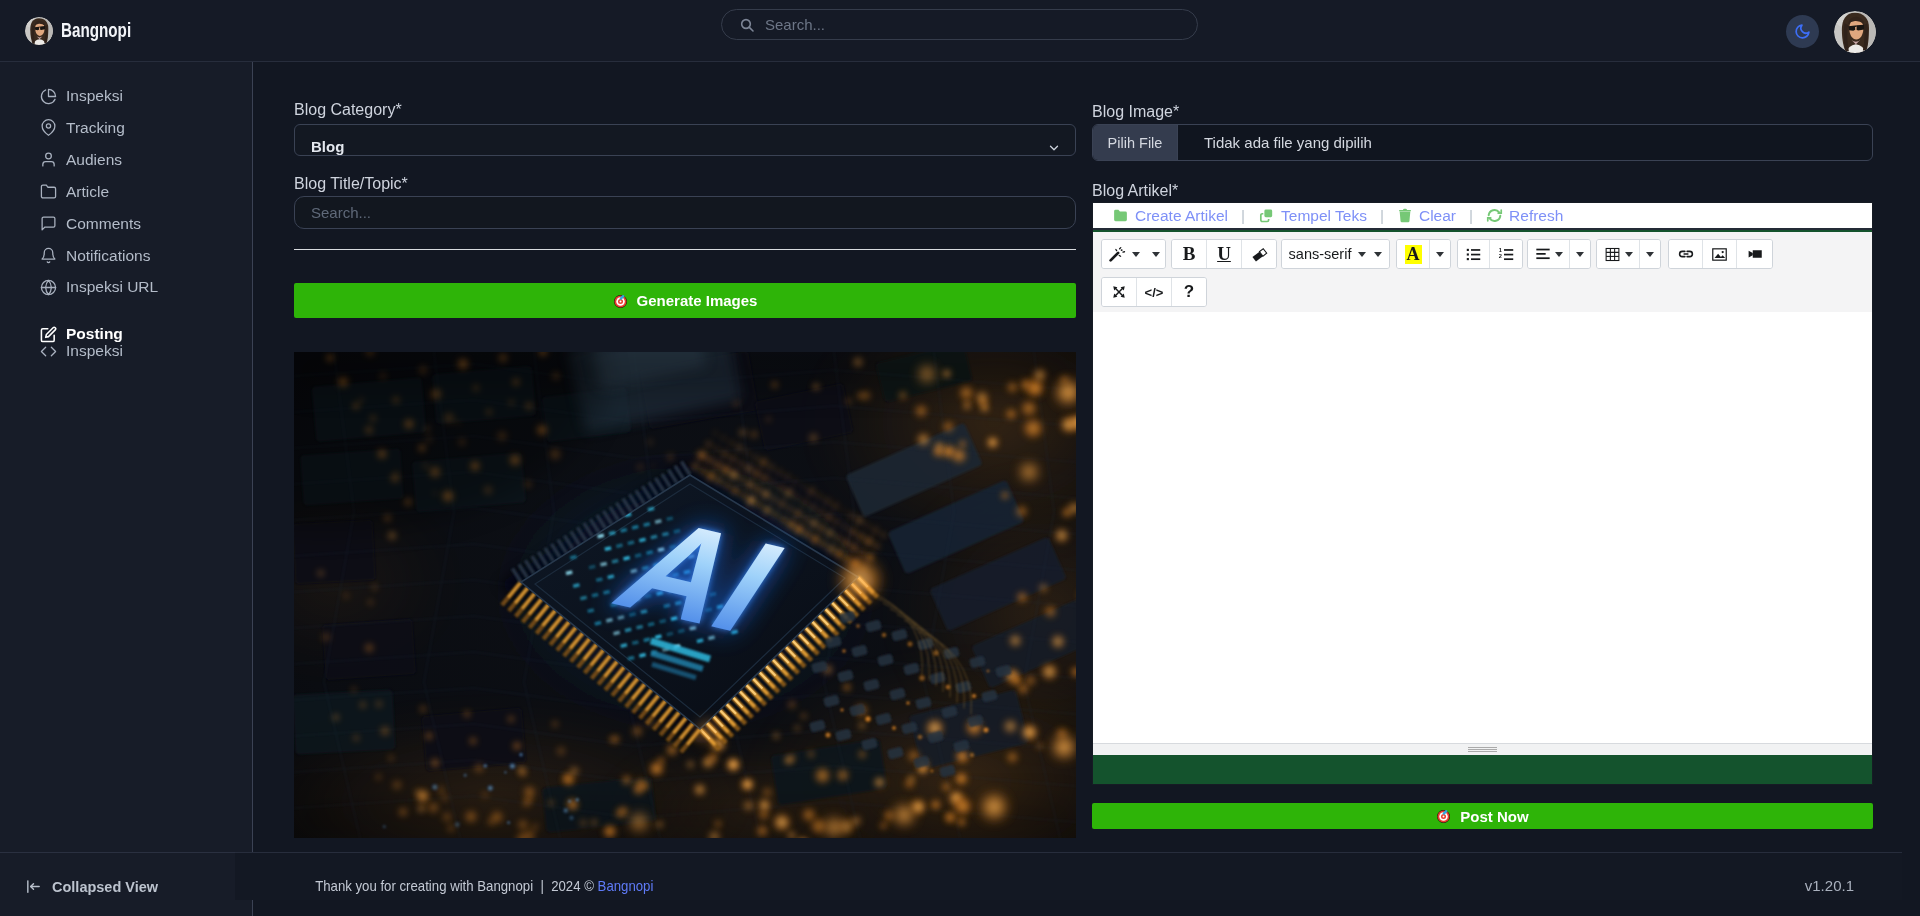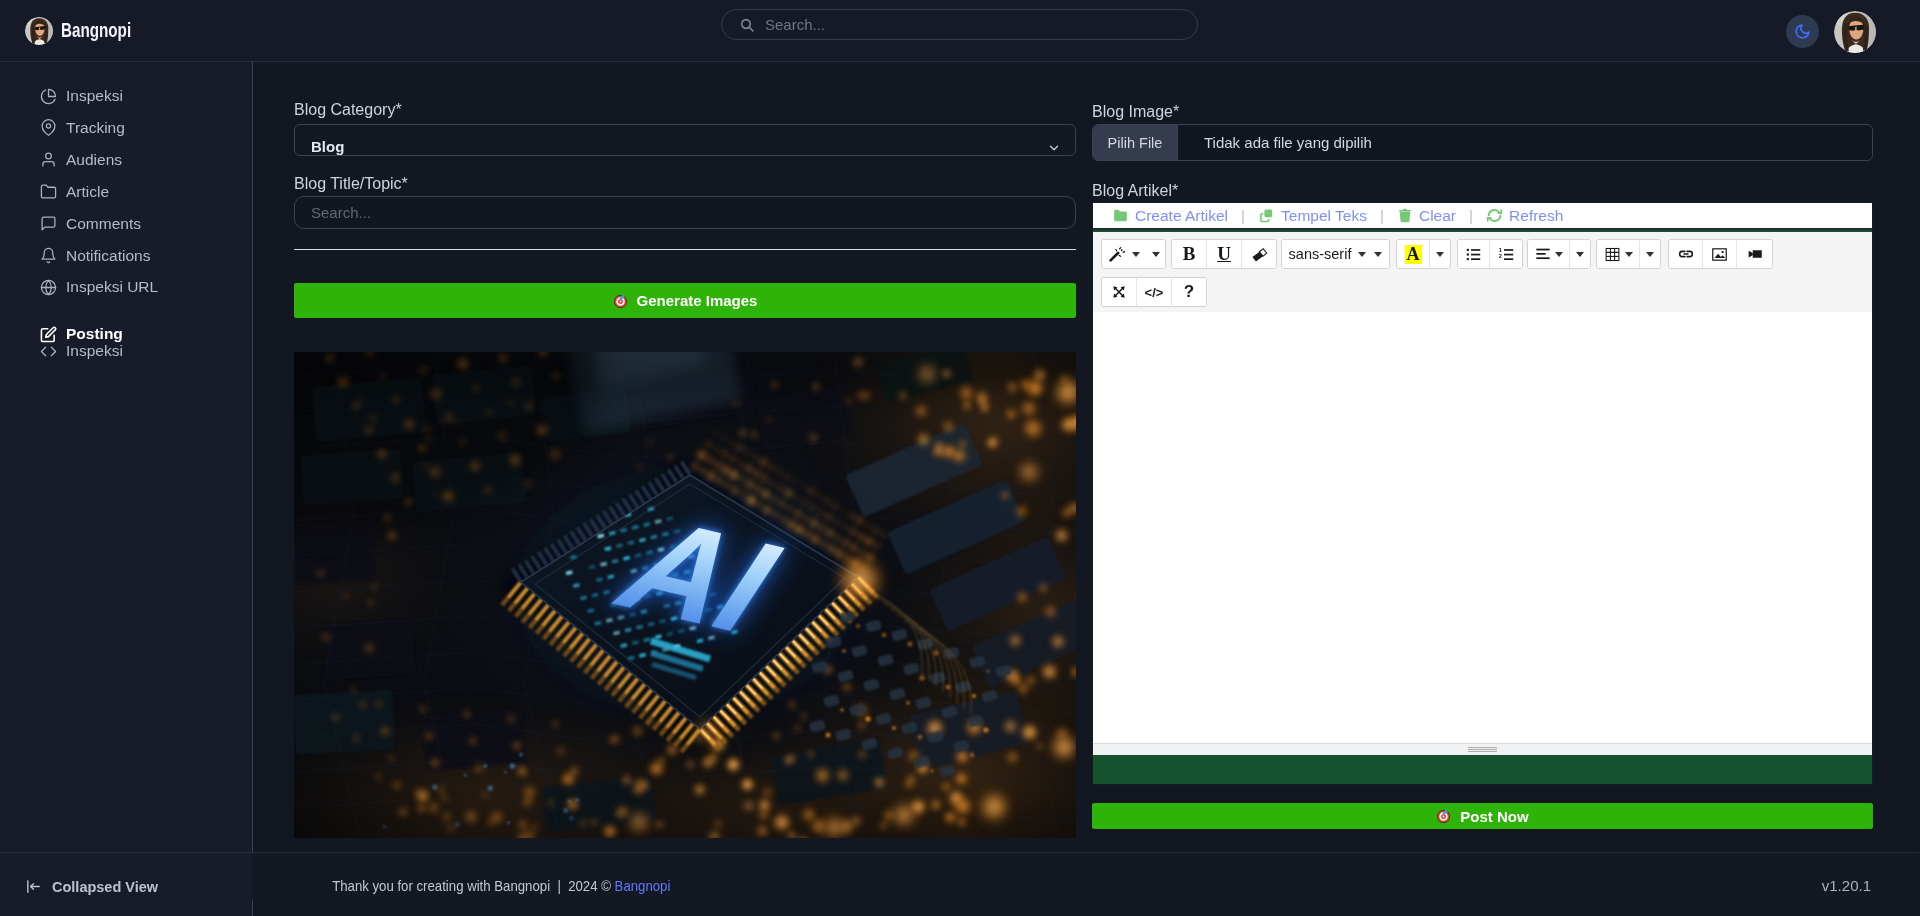--- a/index.html
+++ b/index.html
@@ -20,21 +20,21 @@
 #sidebar { position:absolute; left:0; top:62px; width:253px; height:790px; background:#171c28; border-right:1px solid #3b4254; }
 #sidefoot { position:absolute; left:0; top:852px; width:253px; height:64px; background:#171c28; border-right:1px solid #3b4254; border-top:1px solid #2a3040; }
 .mitem { position:absolute; left:0; width:253px; height:32px; display:flex; align-items:center; }
 .mitem svg { position:absolute; left:40px; }
 .mitem span { position:absolute; left:66px; font-size:15.5px; color:#b4bcc9; }
 .mitem.active span { color:#ffffff; font-weight:700; }
 #collapsed { position:absolute; left:25px; top:878px; display:flex; align-items:center; color:#bcc3ce; font-size:14.5px; font-weight:600; }
 #collapsed svg { margin-right:10px; }
 
 
-#footer { position:absolute; left:252px; top:852px; width:1667px; height:48px; background:#131823; border-top:1px solid #272d3c; }
+#footer { position:absolute; left:235px; top:852px; width:1667px; height:48px; background:#131823; border-top:1px solid #272d3c; }
 #foottxt { position:absolute; left:0px; top:24px; width:500px; text-align:center; font-size:15px; color:#c3c9d4; transform:scaleX(0.88); transform-origin:244px center; }
 #foottxt a { color:#5f7bf8; text-decoration:none; }
 #ver { position:absolute; right:48px; top:24px; font-size:15px; color:#aab1be; }
 
 
 .lbl { position:absolute; font-size:16px; color:#cfd4de; }
 
 
 #sel { position:absolute; left:294px; top:124px; width:782px; height:32px; background:#131822; border:1px solid #3a4254; border-radius:6px; display:flex; align-items:flex-end; padding:0 16px; }
 #sel span { color:#e4e8ef; font-size:15px; font-weight:600; }

